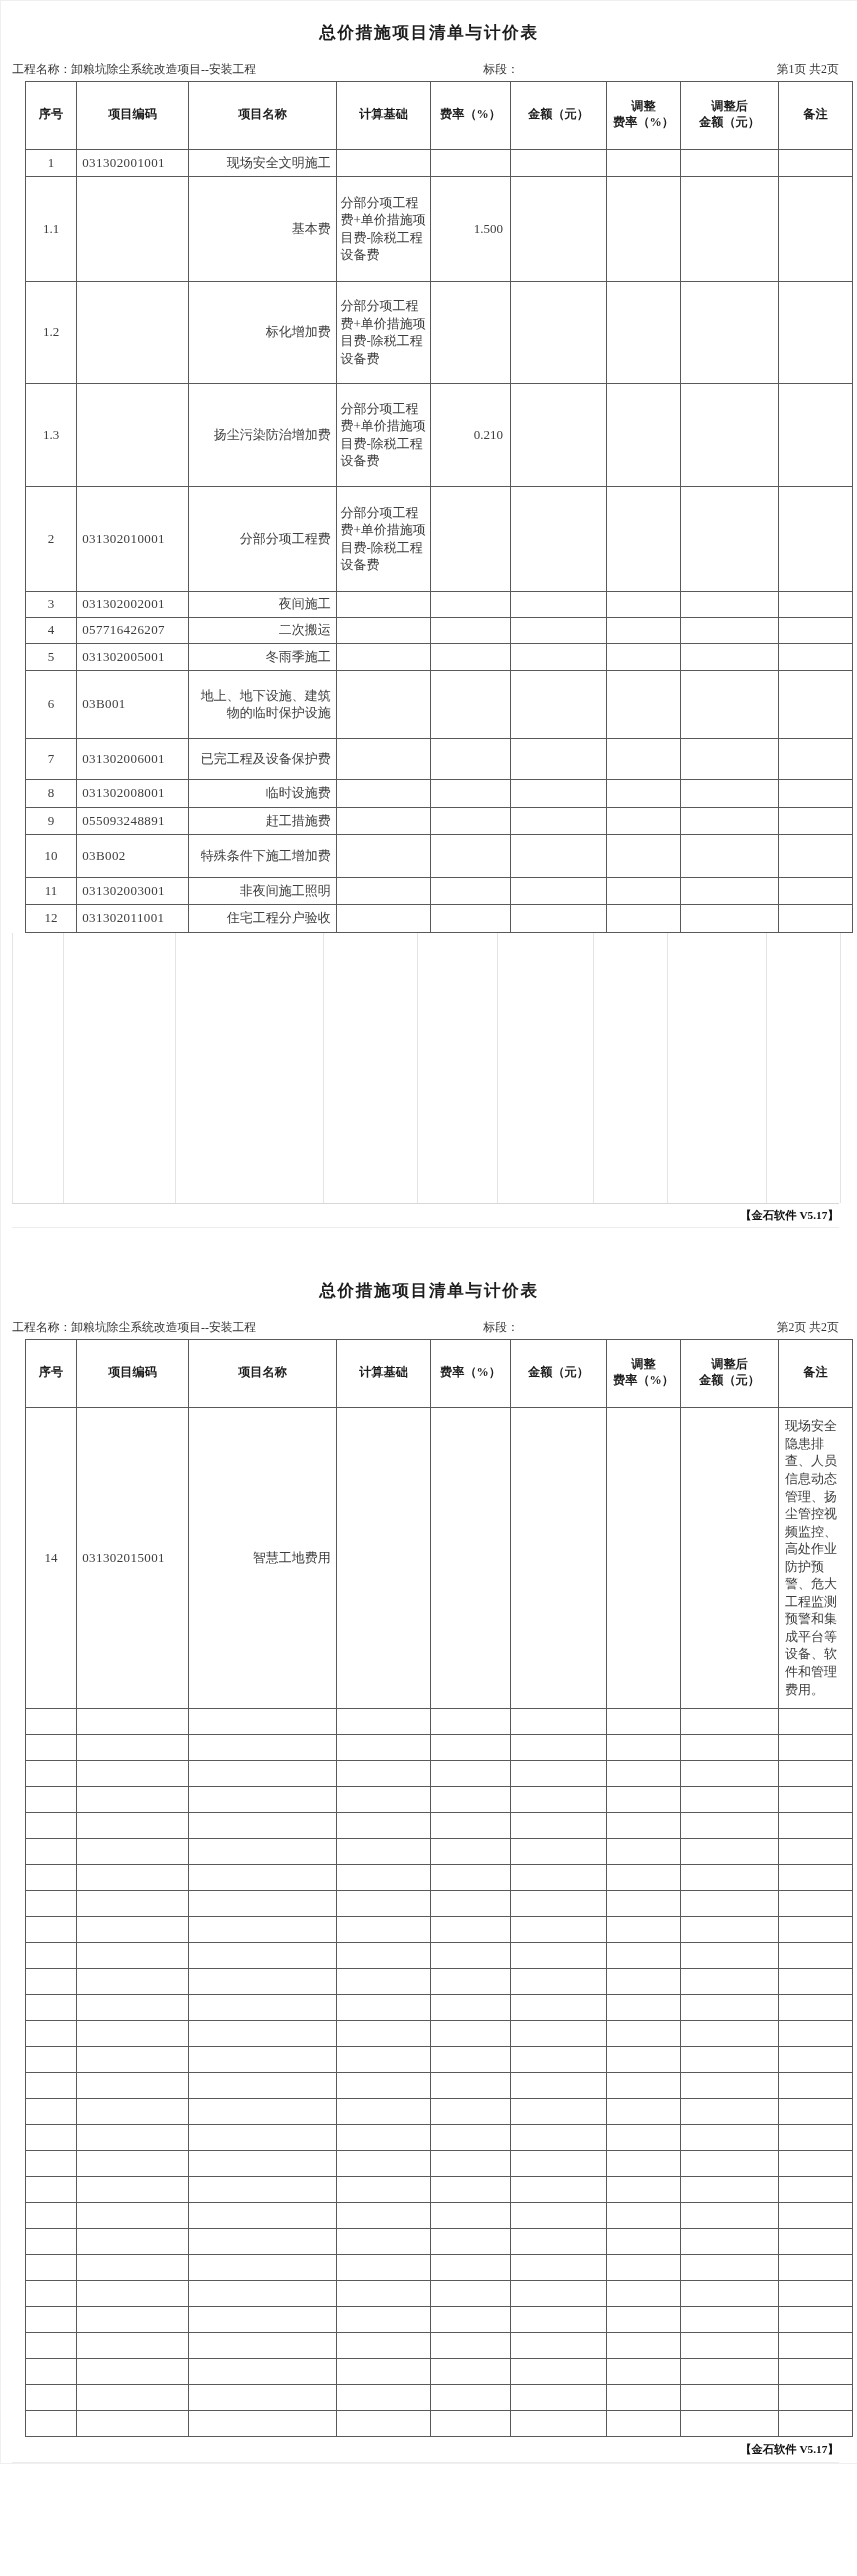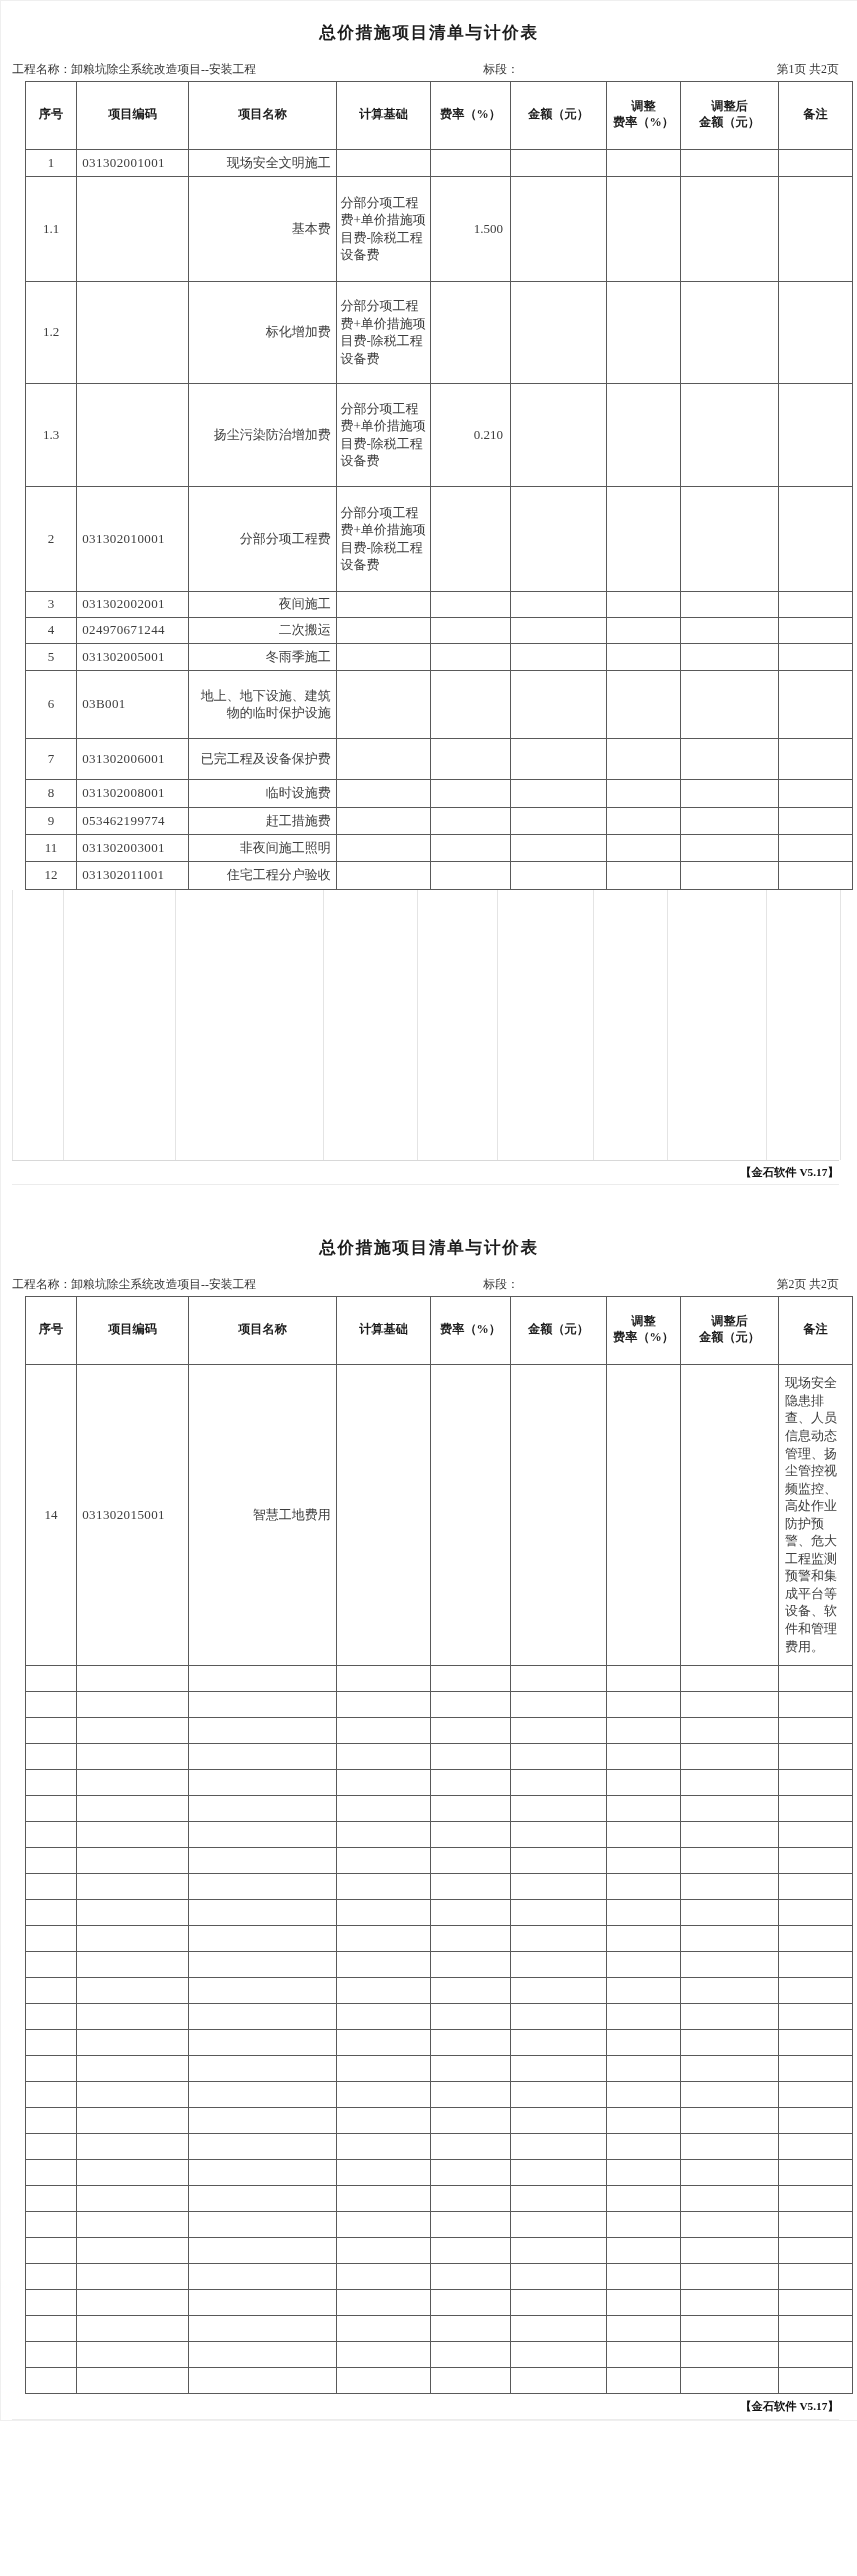--- a/index.html
+++ b/index.html
@@ -134,21 +134,21 @@
             <td class="c2">夜间施工</td>
             <td class="c3"></td>
             <td class="c4"></td>
             <td class="c5"></td>
             <td class="c6"></td>
             <td class="c7"></td>
             <td class="c8"></td>
           </tr>
           <tr style="height: 26px;">
             <td class="c0">4</td>
-            <td class="c1">024970671244</td>
+            <td class="c1">057716426207</td>
             <td class="c2">二次搬运</td>
             <td class="c3"></td>
             <td class="c4"></td>
             <td class="c5"></td>
             <td class="c6"></td>
             <td class="c7"></td>
             <td class="c8"></td>
           </tr>
           <tr style="height: 27px;">
             <td class="c0">5</td>
@@ -189,22 +189,33 @@
             <td class="c2">临时设施费</td>
             <td class="c3"></td>
             <td class="c4"></td>
             <td class="c5"></td>
             <td class="c6"></td>
             <td class="c7"></td>
             <td class="c8"></td>
           </tr>
           <tr style="height: 27px;">
             <td class="c0">9</td>
-            <td class="c1">053462199774</td>
+            <td class="c1">055093248891</td>
             <td class="c2">赶工措施费</td>
+            <td class="c3"></td>
+            <td class="c4"></td>
+            <td class="c5"></td>
+            <td class="c6"></td>
+            <td class="c7"></td>
+            <td class="c8"></td>
+          </tr>
+          <tr style="height: 43px;">
+            <td class="c0">10</td>
+            <td class="c1">03B002</td>
+            <td class="c2">特殊条件下施工增加费</td>
             <td class="c3"></td>
             <td class="c4"></td>
             <td class="c5"></td>
             <td class="c6"></td>
             <td class="c7"></td>
             <td class="c8"></td>
           </tr>
           <tr style="height: 27px;">
             <td class="c0">11</td>
             <td class="c1">031302003001</td>

